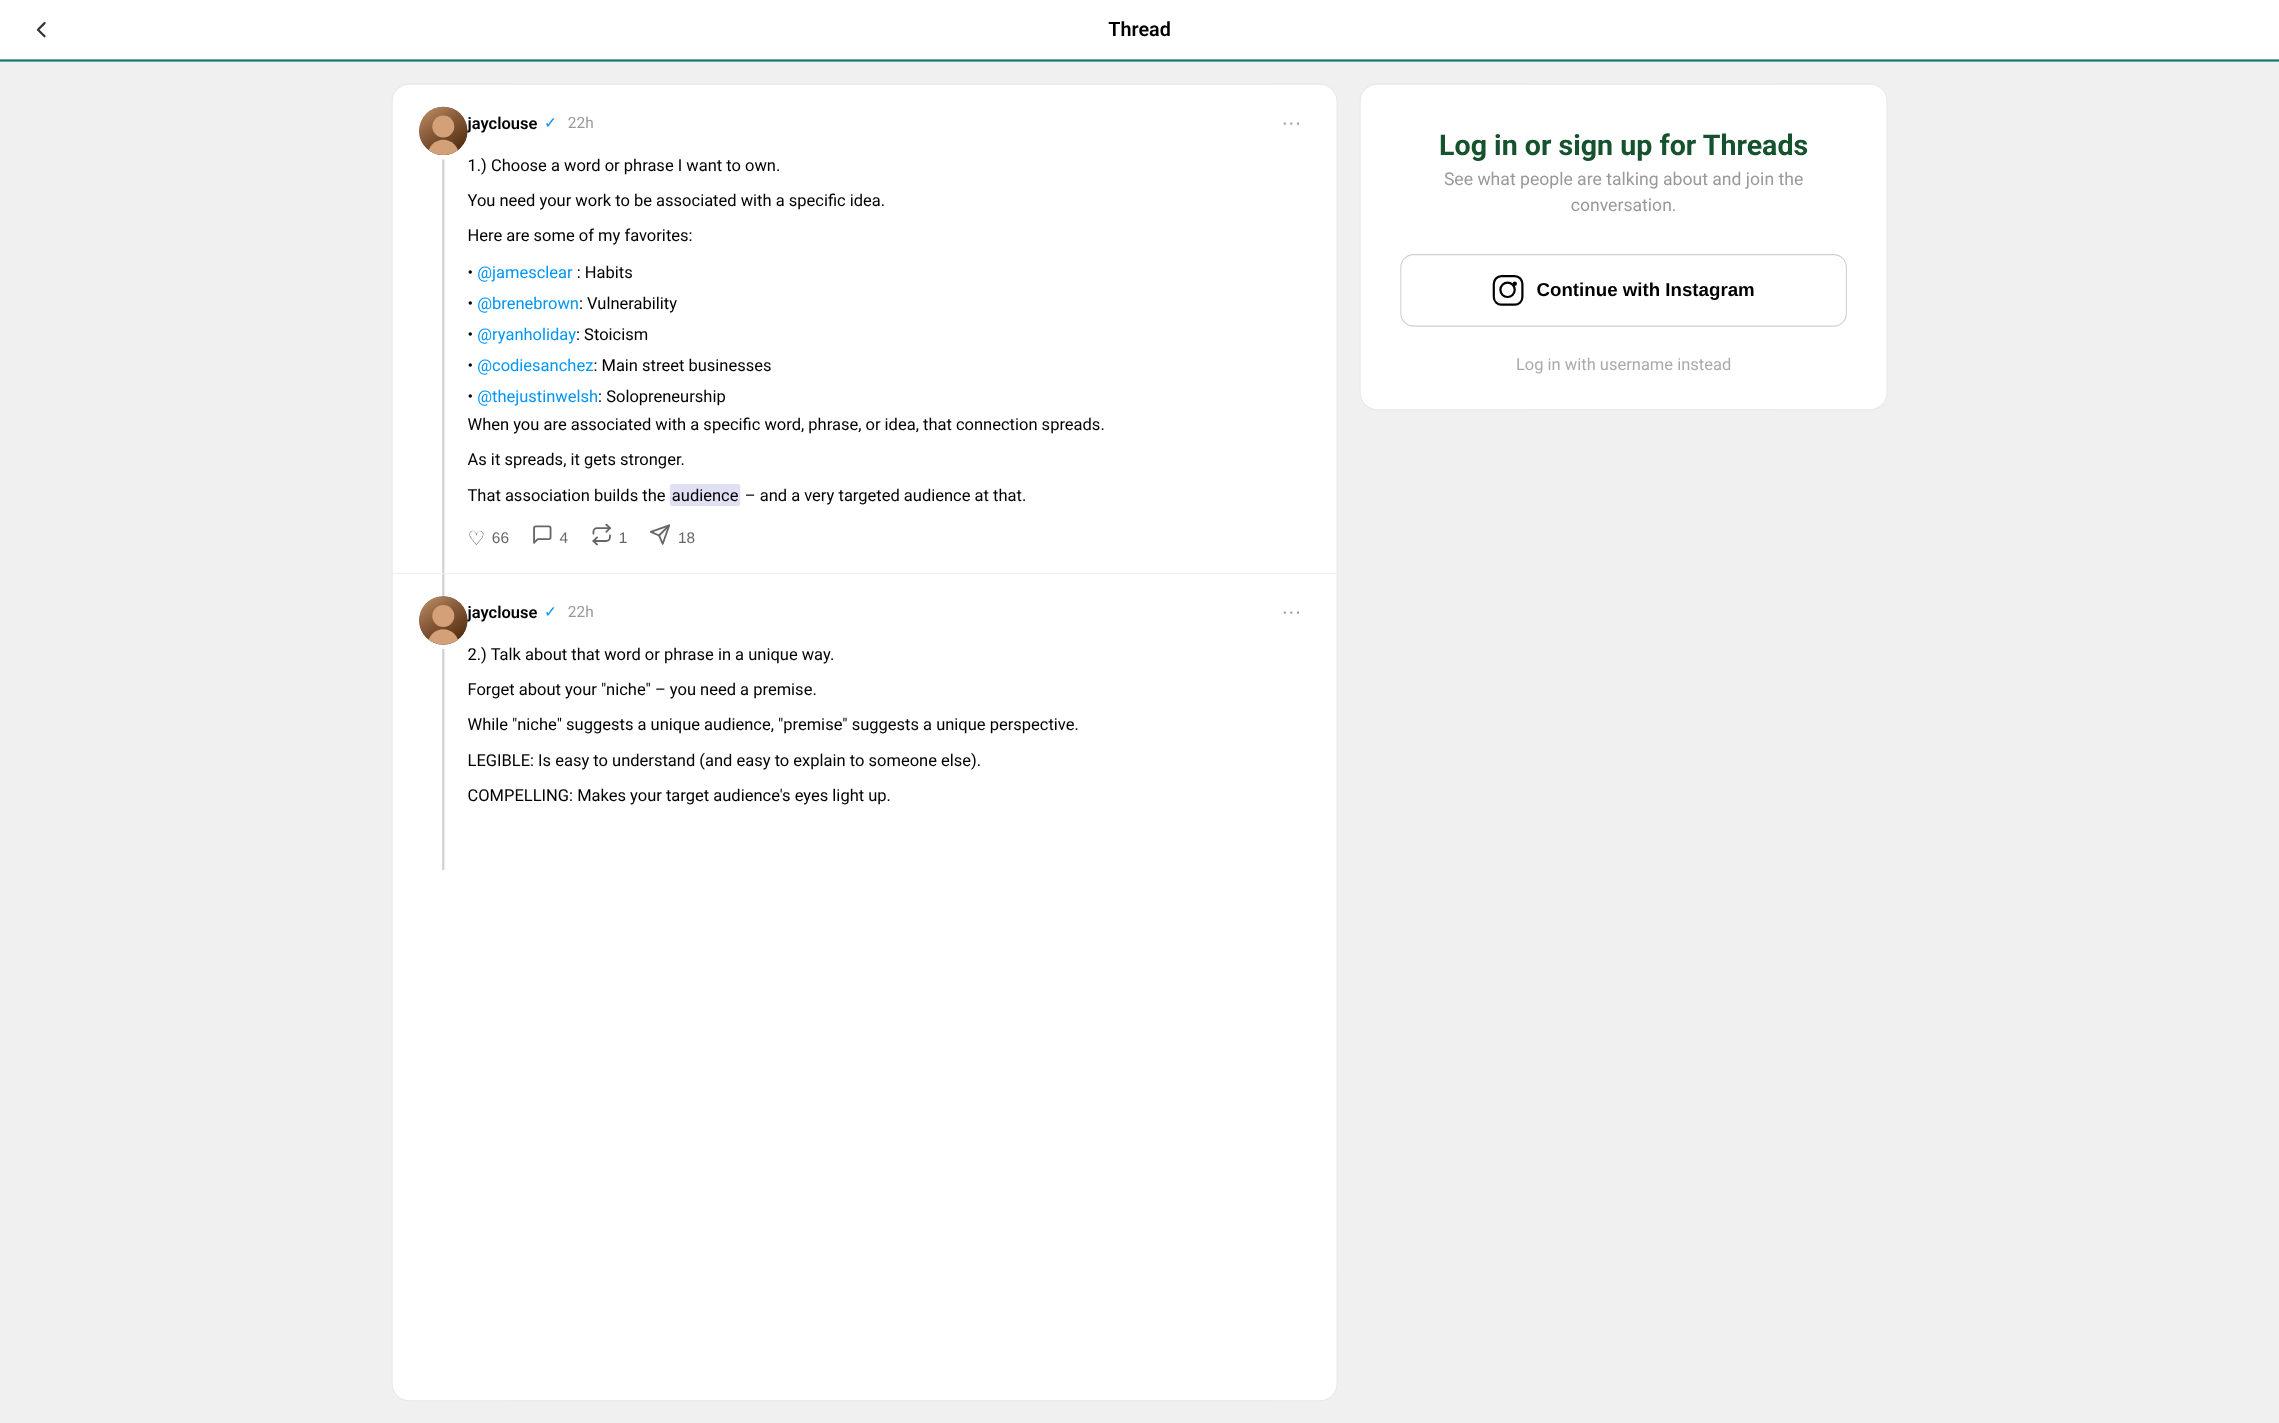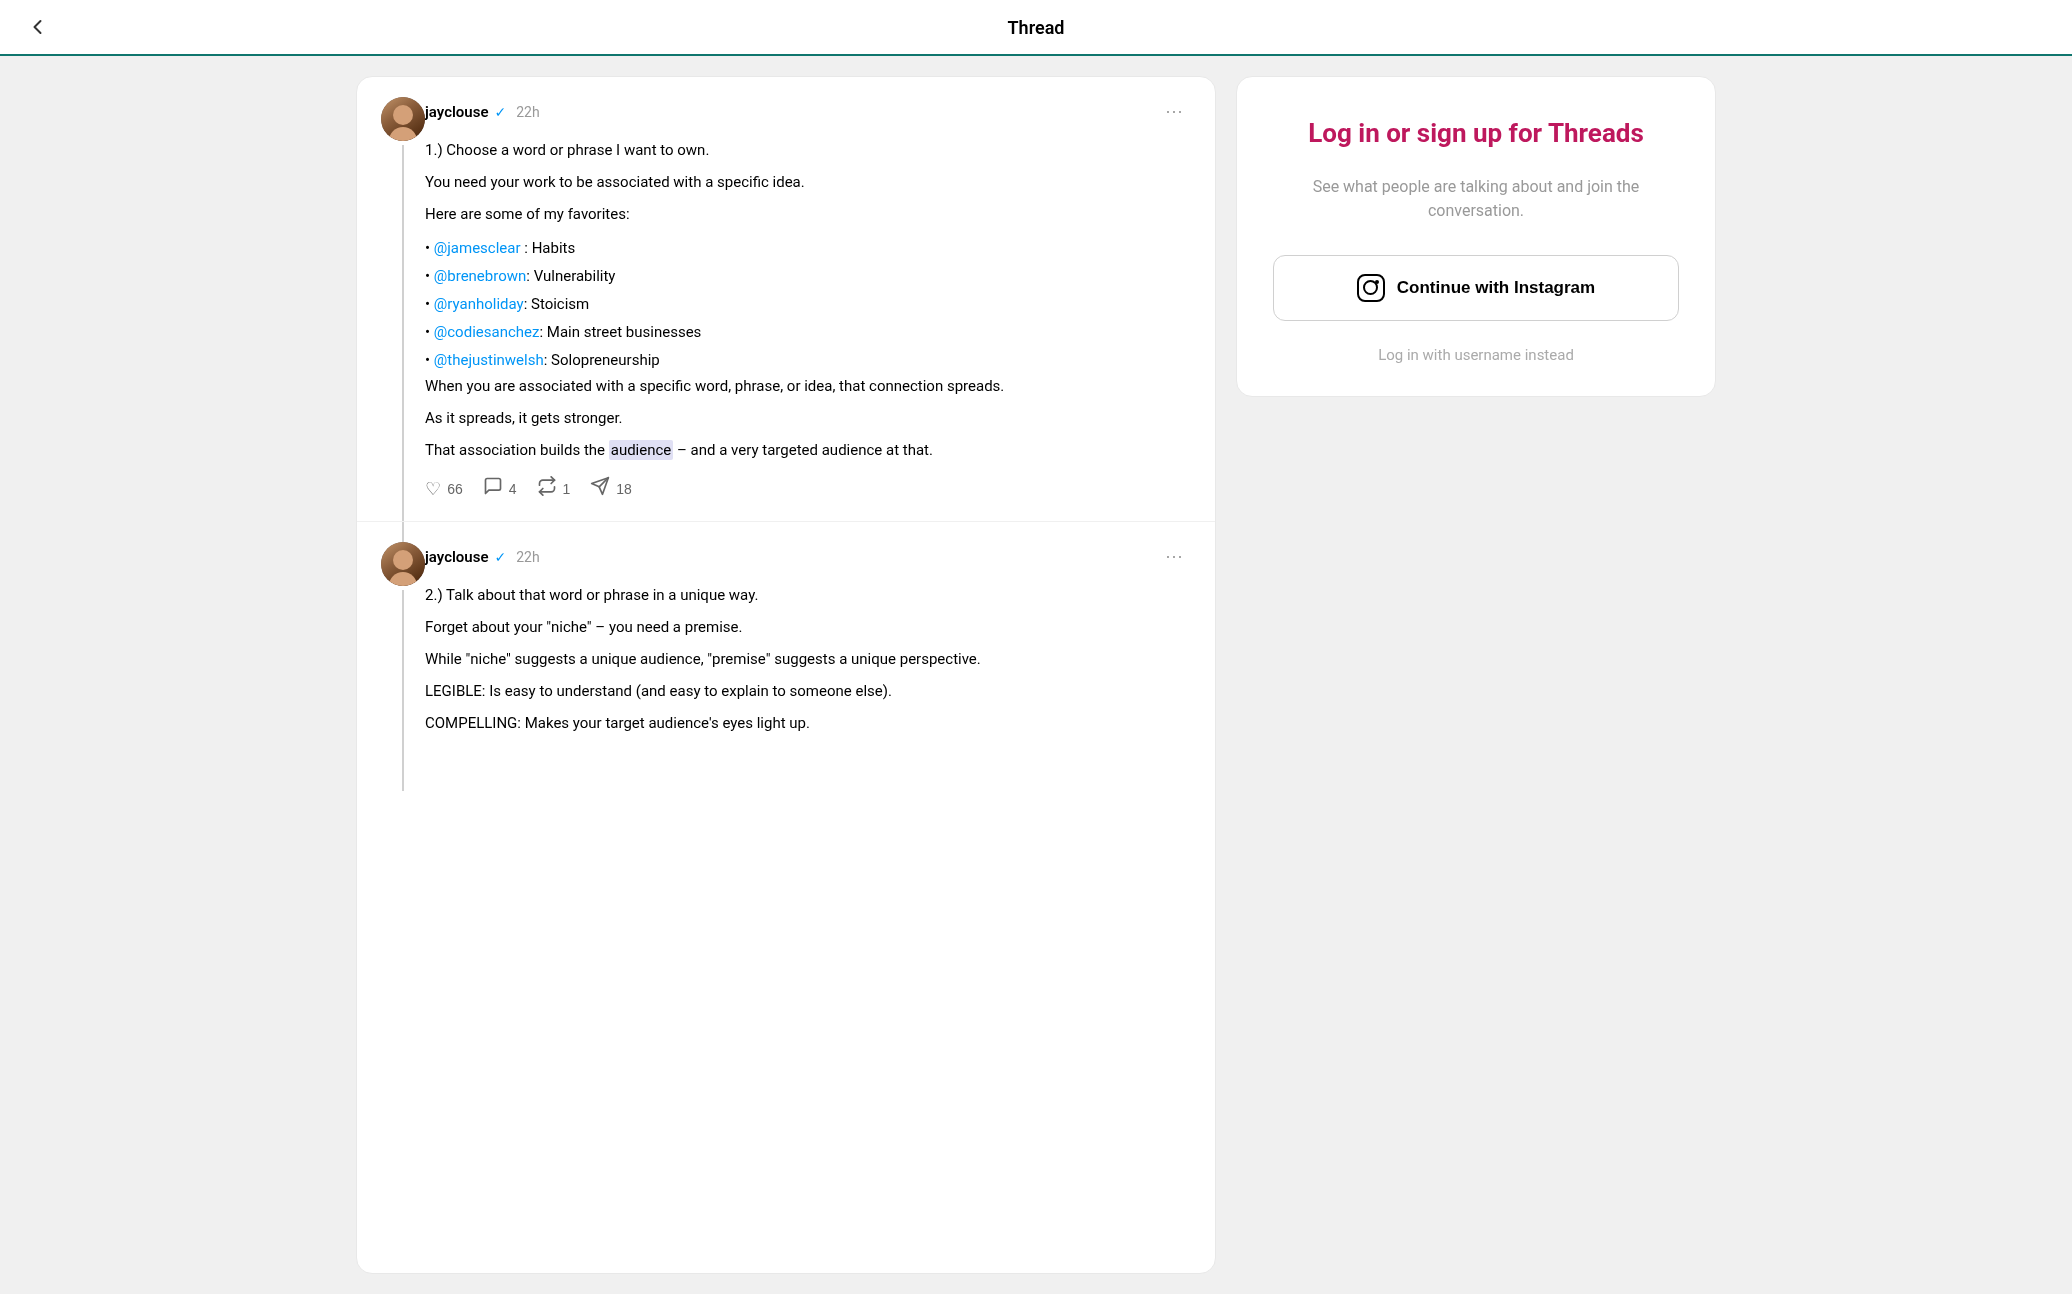--- a/index.html
+++ b/index.html
@@ -225,22 +225,22 @@
     .login-card {
       background: #fff;
       border-radius: 16px;
       border: 1px solid #e8e8e8;
       padding: 40px 36px 32px;
       text-align: center;
     }
     .login-title {
       font-size: 26px;
       font-weight: 700;
-      color: #be185d;
-      margin-bottom: 24px;
+      color: #14532d;
+      margin-bottom: 0;
       line-height: 1.3;
     }
     .login-subtitle {
       font-size: 16px;
       color: #999;
       margin-bottom: 32px;
       line-height: 1.5;
     }
     .instagram-btn {
       width: 100%;

